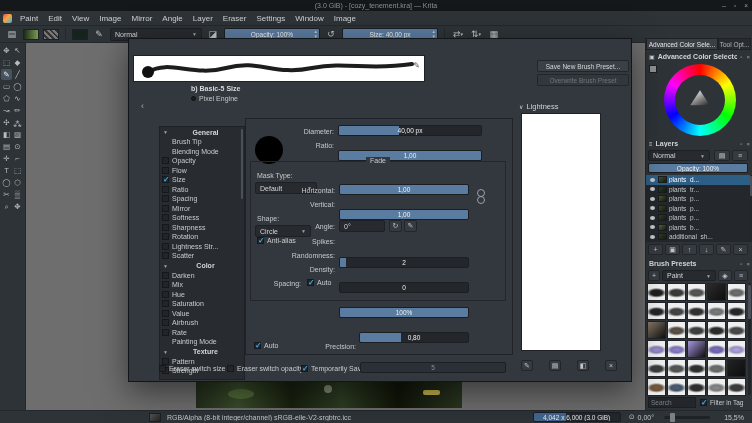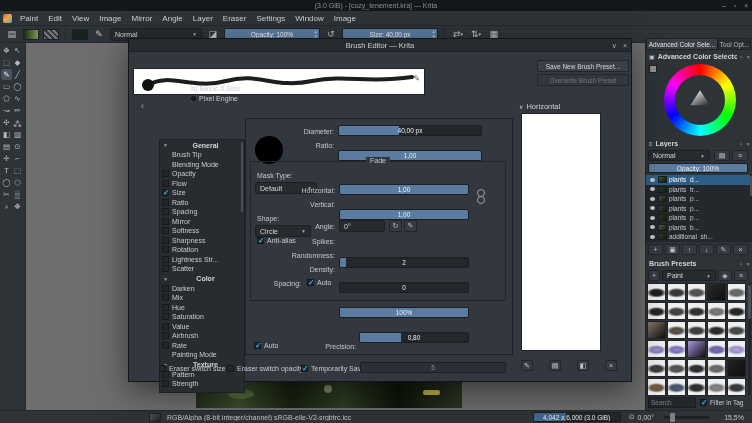--- a/index.html
+++ b/index.html
@@ -210,27 +210,20 @@
 
 <div class="a canvas">
   <div class="artwork">
     <div class="blob1"></div>
     <div class="blob2"></div>
     <div class="signmark"></div>
   </div>
 </div>
 
 <div class="a dialog" style="left:128px;top:38px;width:504px;height:344px;">
-  <div class="dialog-titlebar">
-    <span>Brush Editor — Krita</span>
-    <span class="dialog-controls">
-      <span>∨</span>
-      <span>×</span>
-    </span>
-  </div>
 
   <div class="a preview-strip" style="left:4px;top:16px;width:292px;height:27px;">
     <svg width="290" height="25" viewBox="0 0 290 25">
       <circle cx="14" cy="16" r="6" fill="#111"></circle>
       <path d="M14 16 C 36 3, 58 21, 92 12 C 126 3, 140 20, 178 12 C 214 5, 232 15, 278 8" stroke="#111" stroke-width="4" fill="none" stroke-linecap="round" opacity="0.95"></path>
     </svg>
     <span class="pencil">✎</span>
   </div>
   <span class="a preset-name" style="left:62px;top:46px;">b) Basic-5 Size</span>
   <span class="a engine-row" style="left:62px;top:56px;">
@@ -439,21 +432,21 @@
       <span>Auto</span>
     </span>
     <span class="al r" style="left:58px;top:223px;width:52px;">Precision:</span>
     <div class="a slider dis" style="left:114px;top:221px;width:146px;height:11px;">
       <span class="s-txt">5</span>
     </div>
   </div>
 
   <div class="a scratch-head" style="left:390px;top:63px;">
     <span style="font-size:6px;">∨</span>
-    <span>Horizontal</span>
+    <span>Lightness</span>
   </div>
   <div class="a scratch-canvas" style="left:392px;top:74px;width:80px;height:238px;"></div>
   <div class="a flex" style="left:392px;top:321px;width:96px;justify-content:space-between;">
     <span class="icon-btn" style="width:12px;height:11px;">✎</span>
     <span class="icon-btn" style="width:12px;height:11px;">▤</span>
     <span class="icon-btn" style="width:12px;height:11px;">◧</span>
     <span class="icon-btn" style="width:12px;height:11px;">×</span>
   </div>
 
   <span class="cbrow" style="left:30px;top:326px;">

